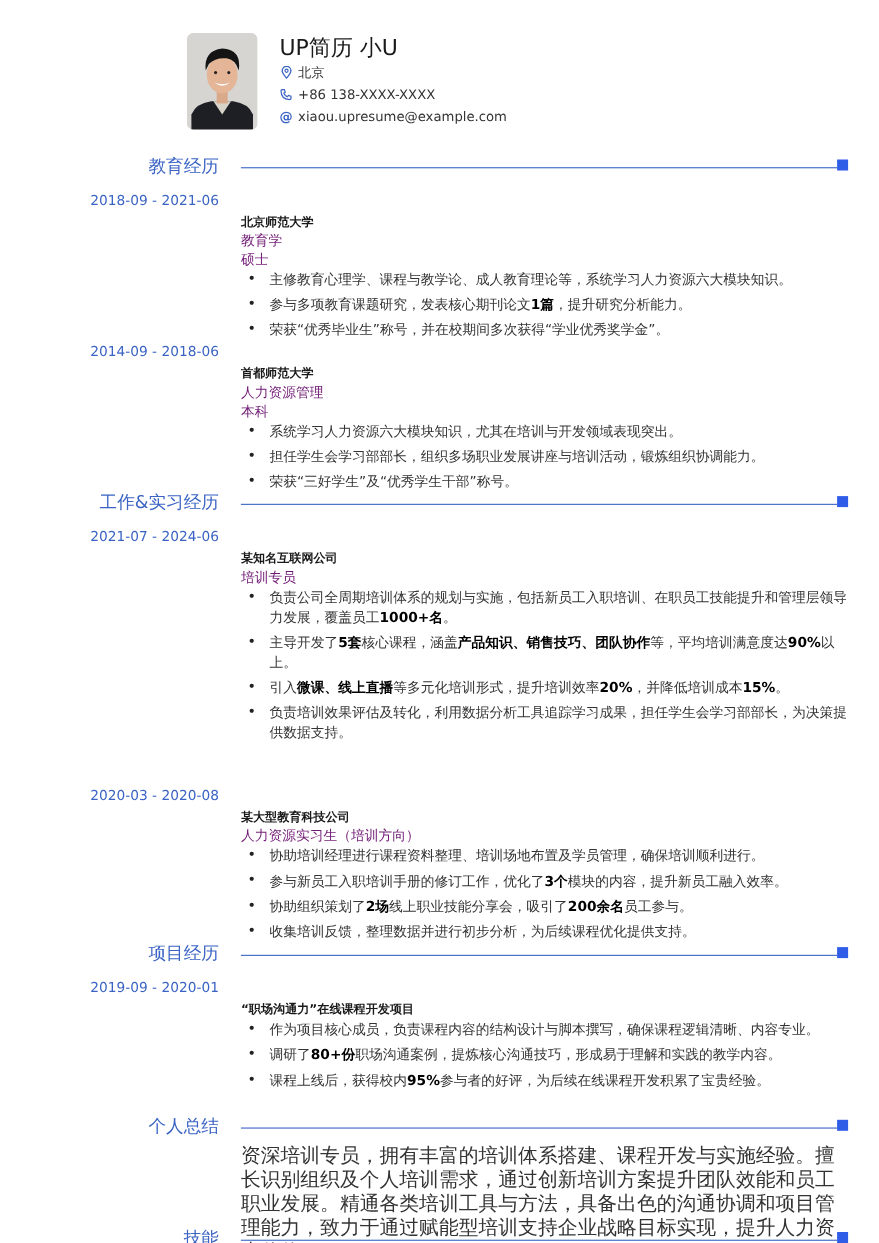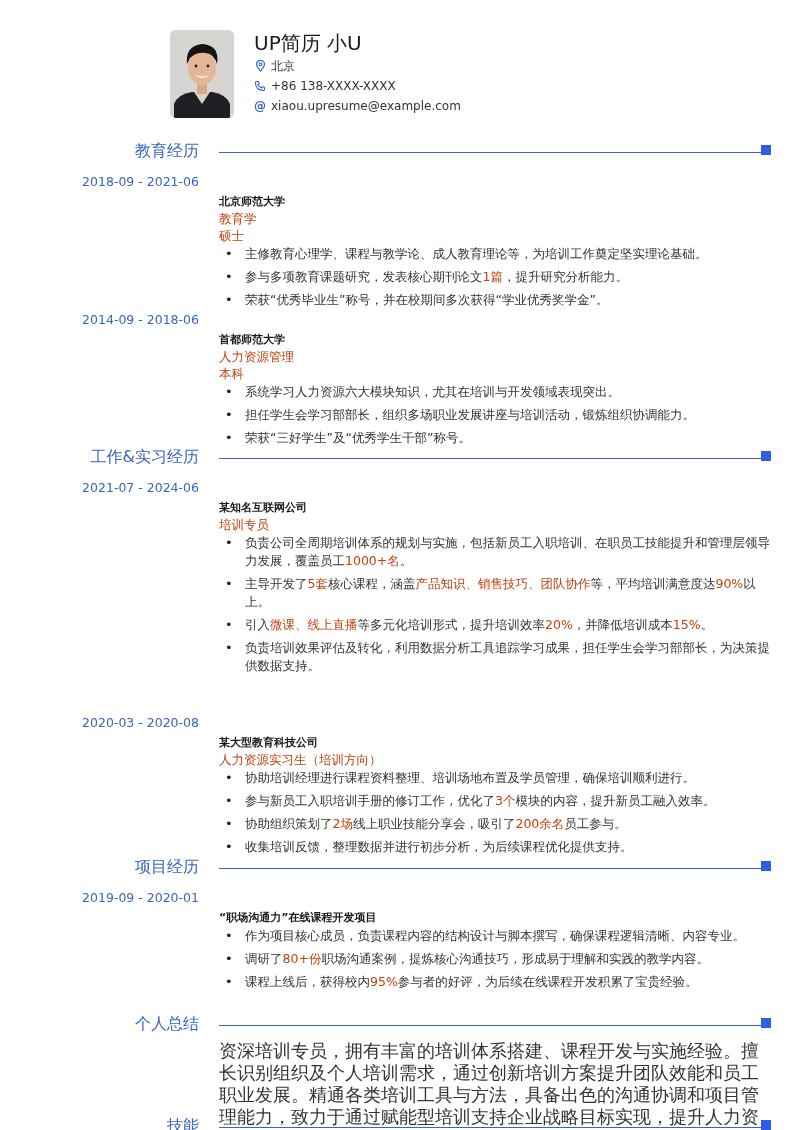--- a/index.html
+++ b/index.html
@@ -17,25 +17,25 @@
 
   .section-head { position: absolute; left: 0; width: 799px; height: 20px; }
   .section-head .title { position: absolute; right: 600px; top: 0; font-size: 16px; color: #3a63c4; line-height: 20px; white-space: nowrap; }
   .section-head .rule { position: absolute; left: 219px; width: 542px; top: 11px; height: 1px; background: #3a63c4; }
   .section-head .sq { position: absolute; left: 761px; top: 4px; width: 10px; height: 10px; background: #2f5de8; }
 
   .entry { position: absolute; left: 0; width: 799px; }
   .entry .date { position: absolute; right: 600px; top: 0; color: #3a63c4; font-size: 12.5px; line-height: 17px; white-space: nowrap; }
   .entry .body { position: absolute; left: 219px; width: 552px; top: 0; }
   .entry .org { font-weight: bold; font-size: 11px; line-height: 17px; color: #1a1a1a; margin-top: 20px; }
-  .entry .sub { font-size: 12.5px; line-height: 17px; color: #c2410c; }
+  .entry .sub { font-size: 12.5px; line-height: 17px; color: #701a75; }
   ul.bullets { list-style: none; margin-top: 1px; }
   ul.bullets li { position: relative; padding-left: 26px; font-size: 12.5px; line-height: 18px; color: #333; margin-bottom: 5px; }
   ul.bullets li::before { content: "•"; position: absolute; left: 6px; top: 0; color: #222; font-size: 13px; }
-  ul.bullets li b { font-weight: normal; color: #c2410c; }
+  ul.bullets li b { font-weight: bold; color: #000000; }
 
   .summary { position: absolute; left: 219px; width: 552px; top: 1040px; font-size: 18px; line-height: 22px; color: #333; }
 </style>
 </head>
 <body>
 
 <div class="header">
   <div class="photo">
     <svg width="64" height="88" viewBox="0 0 64 88">
       <rect width="64" height="88" fill="#d6d5d1"></rect>
@@ -81,21 +81,21 @@
   <div class="sq"></div>
 </div>
 
 <div class="entry" style="top:173px;">
   <div class="date">2018-09 - 2021-06</div>
   <div class="body">
     <div class="org">北京师范大学</div>
     <div class="sub">教育学</div>
     <div class="sub">硕士</div>
     <ul class="bullets">
-        <li>主修教育心理学、课程与教学论、成人教育理论等，为培训工作奠定坚实理论基础。</li>
+        <li>主修教育心理学、课程与教学论、成人教育理论等，系统学习人力资源六大模块知识。</li>
         <li>参与多项教育课题研究，发表核心期刊论文<b>1篇</b>，提升研究分析能力。</li>
         <li>荣获“优秀毕业生”称号，并在校期间多次获得“学业优秀奖学金”。</li>
       </ul>
   </div>
 </div>
 
 <div class="entry" style="top:311px;">
   <div class="date">2014-09 - 2018-06</div>
   <div class="body">
     <div class="org">首都师范大学</div>

